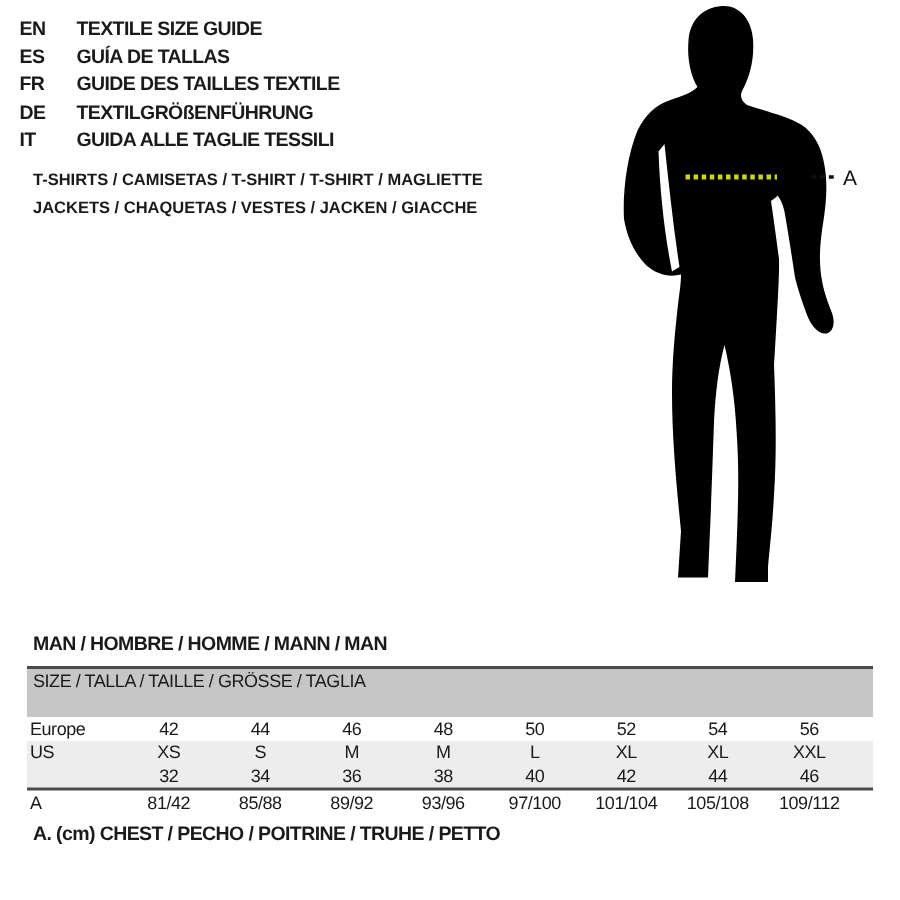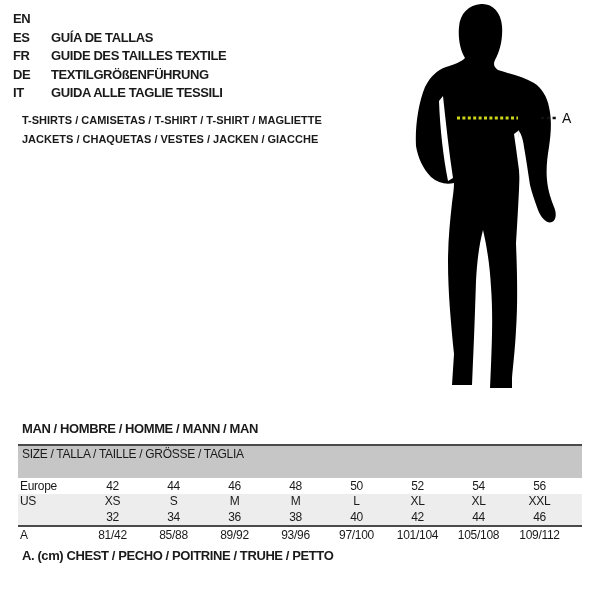--- a/index.html
+++ b/index.html
@@ -38,20 +38,21 @@
 
   
   .footnote{position:absolute;left:22px;top:548px;font-size:13px;font-weight:bold;white-space:nowrap;}
 </style>
 </head>
 <body>
 
 <div class="lang-list condensed">
   <div class="lang-row">
     <span class="lang-code">EN</span>
+    <span class="lang-label">TEXTILE SIZE GUIDE</span>
   </div>
   <div class="lang-row">
     <span class="lang-code">ES</span>
     <span class="lang-label">GUÍA DE TALLAS</span>
   </div>
   <div class="lang-row">
     <span class="lang-code">FR</span>
     <span class="lang-label">GUIDE DES TAILLES TEXTILE</span>
   </div>
   <div class="lang-row">

